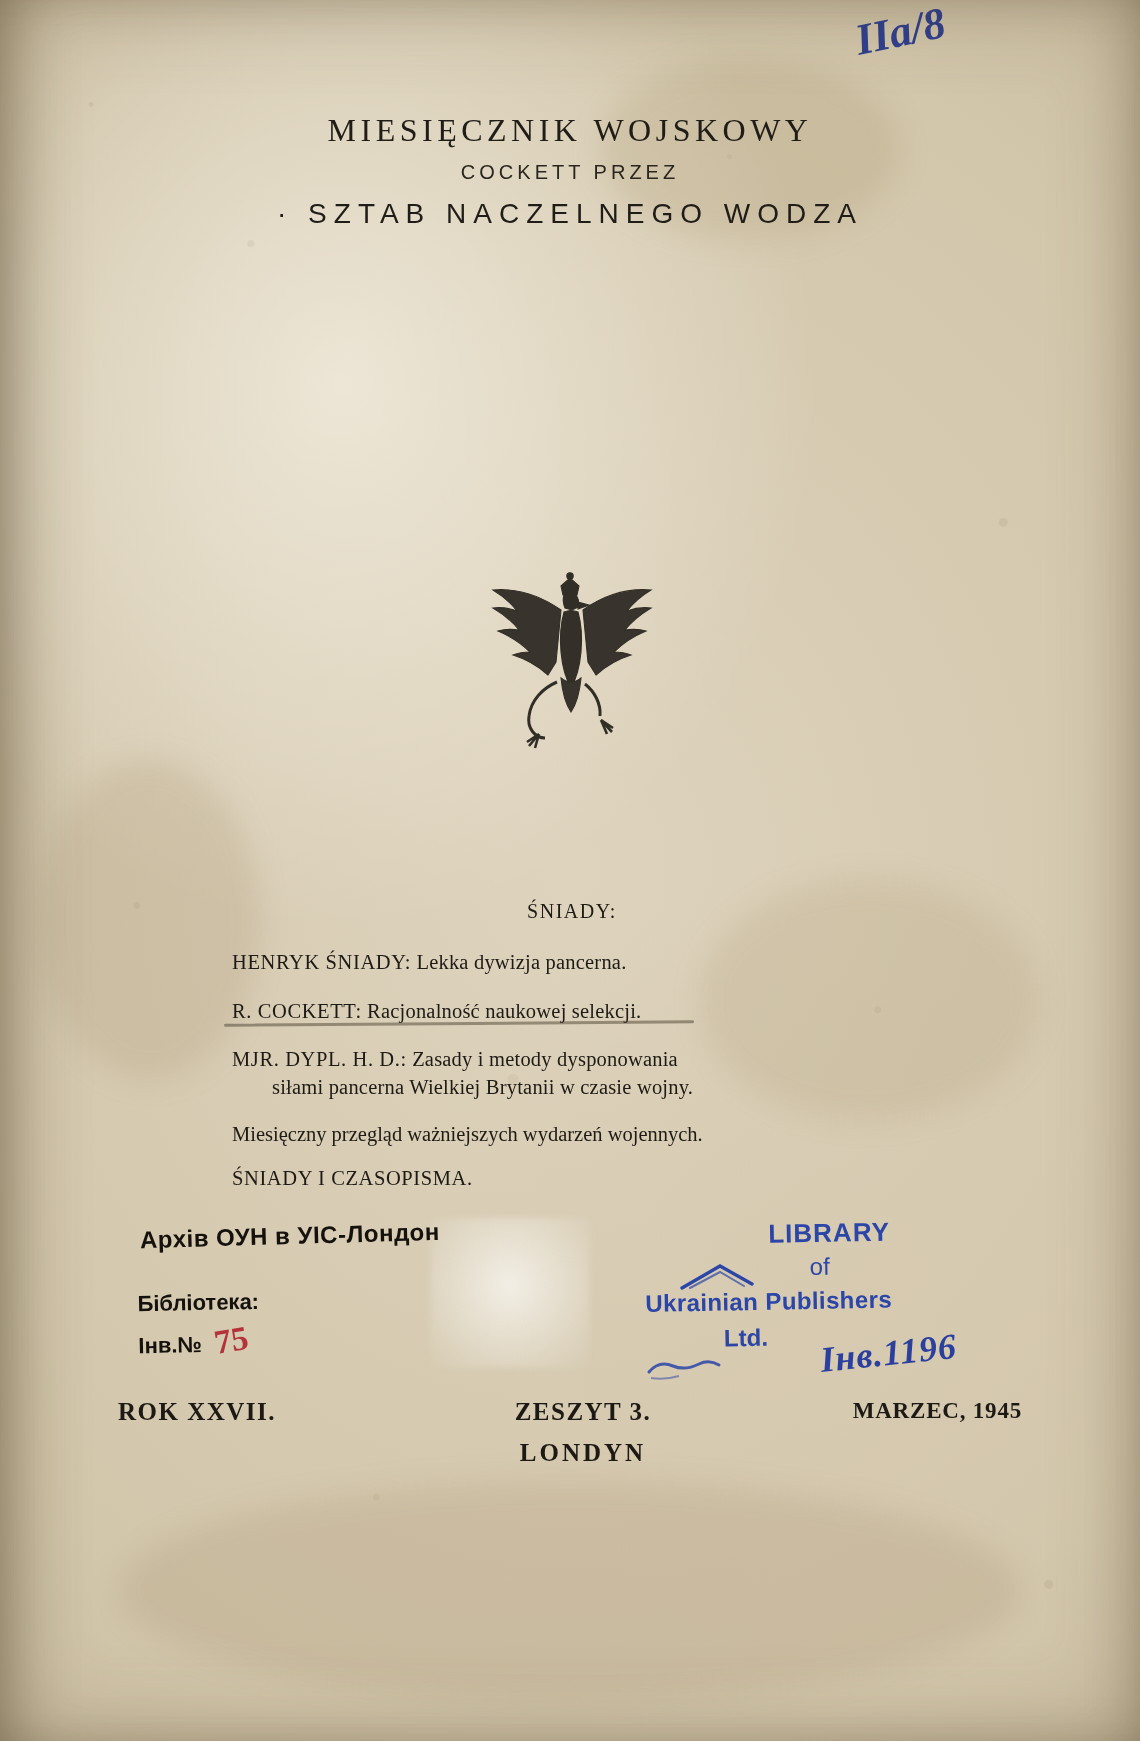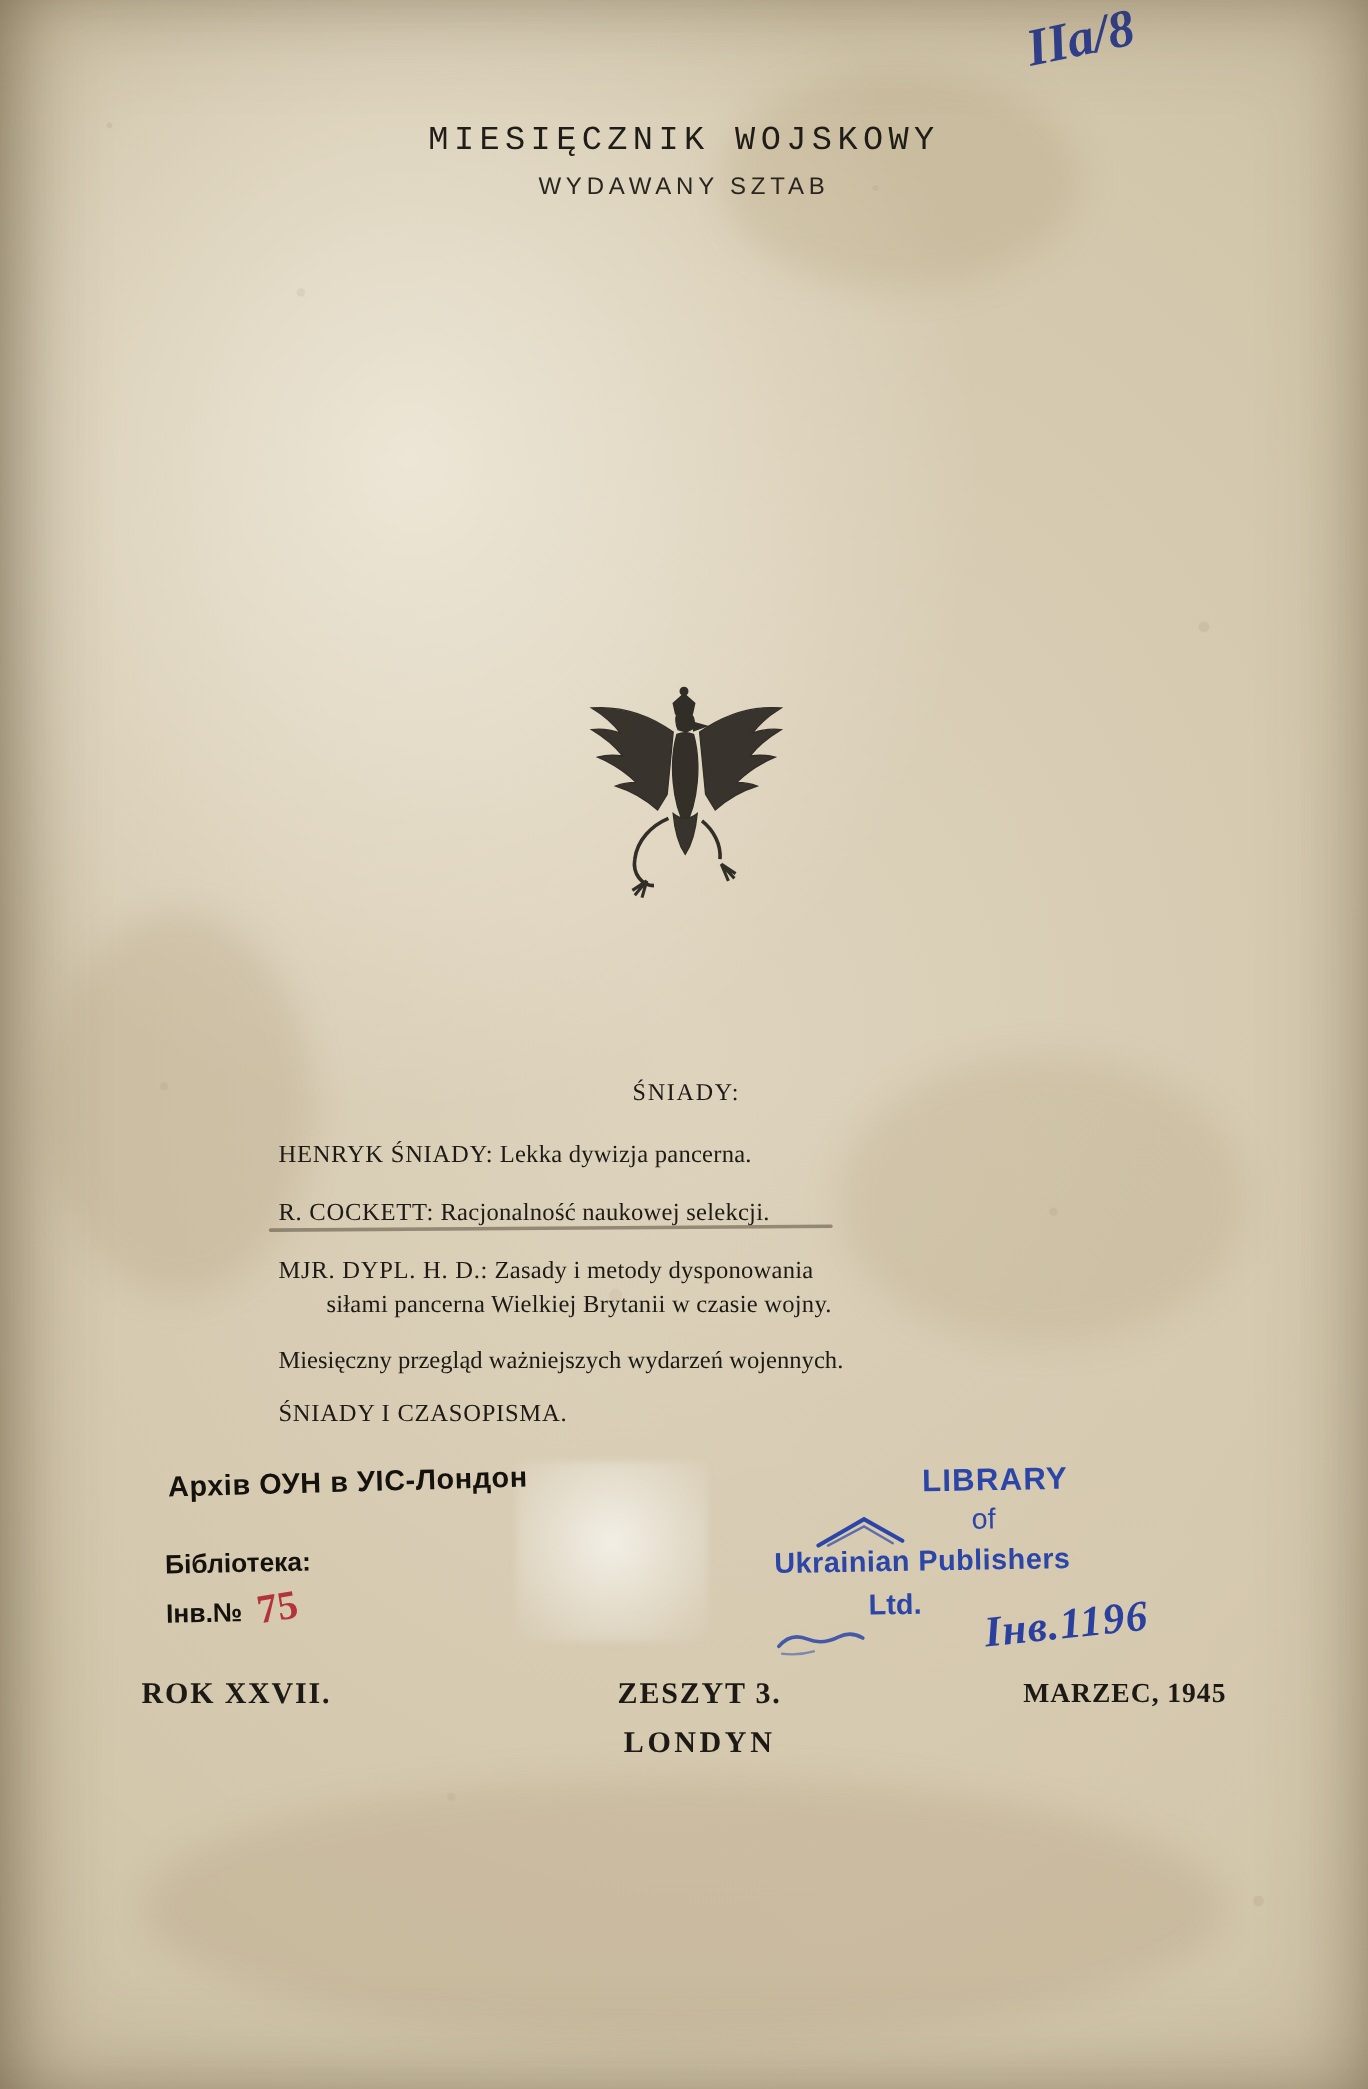--- a/index.html
+++ b/index.html
@@ -68,23 +68,23 @@
     font-family: "Liberation Serif", serif;
     font-weight: 700;
     font-size: 93px;
     letter-spacing: 26px;
     text-indent: 26px;
     color: #1d1a16;
     line-height: 1.0;
     text-shadow: 0 0 1px rgba(40,32,22,0.5);
   }
   .title-sub {
-    margin-top: 6px;
-    font-family: Liberation Mono, monospace;
-    font-size: 28px;
+    margin-top: 16px;
+    font-family: Liberation Serif, serif;
+    font-size: 32px;
     letter-spacing: 4.5px;
     color: #201d18;
   }
   .title-sub2 {
     margin-top: 12px;
     font-family: "Liberation Sans", sans-serif;
     font-size: 20px;
     letter-spacing: 4px;
     color: #2a261f;
   }
@@ -318,21 +318,22 @@
 
   <div class="stain" style="left:600px; top:60px; width:300px; height:180px; background:rgba(160,136,96,0.18);"></div>
   <div class="stain" style="left:40px; top:760px; width:220px; height:320px; background:rgba(150,126,88,0.16);"></div>
   <div class="stain" style="left:700px; top:880px; width:340px; height:240px; background:rgba(150,126,88,0.14);"></div>
   <div class="stain" style="left:120px; top:1480px; width:900px; height:220px; background:rgba(140,116,78,0.14);"></div>
 
   <div class="handwrite-blue hw-corner">IIa/8</div>
 
   <div class="masthead">
     <div class="title-sub">MIESIĘCZNIK WOJSKOWY</div>
-    <div class="title-sub2">WYDAWANY SZTAB</div>
+    <div class="title-sub2">COCKETT PRZEZ</div>
+    <div class="title-sub3">· SZTAB NACZELNEGO WODZA</div>
   </div>
 
   <div class="emblem">
     <svg viewBox="0 0 210 220" width="210" height="220" aria-hidden="true">
       <g fill="#23201a" stroke="#23201a" stroke-width="1.1">
 
         <path d="M96 34 l9-8 9 8 -2 9 h-14z" fill="#23201a"></path>
         <circle cx="105" cy="24" r="3.2"></circle>
 
         <path d="M99 43 q6-4 12 0 q4 5 2 12 l-6 3 -7-2 q-3-7 -1-13z"></path>

